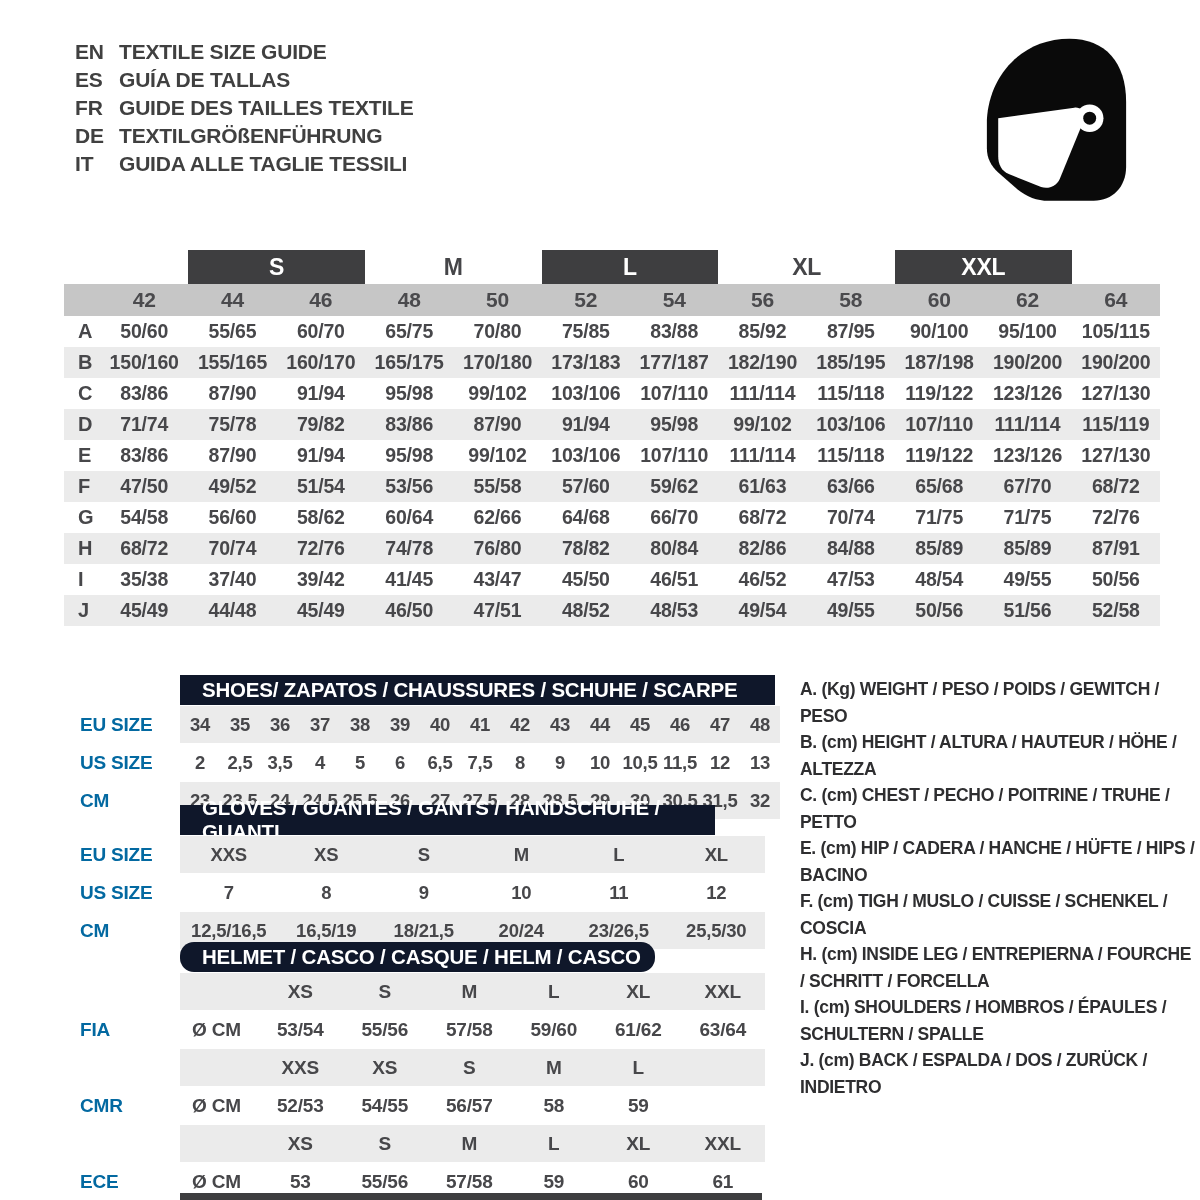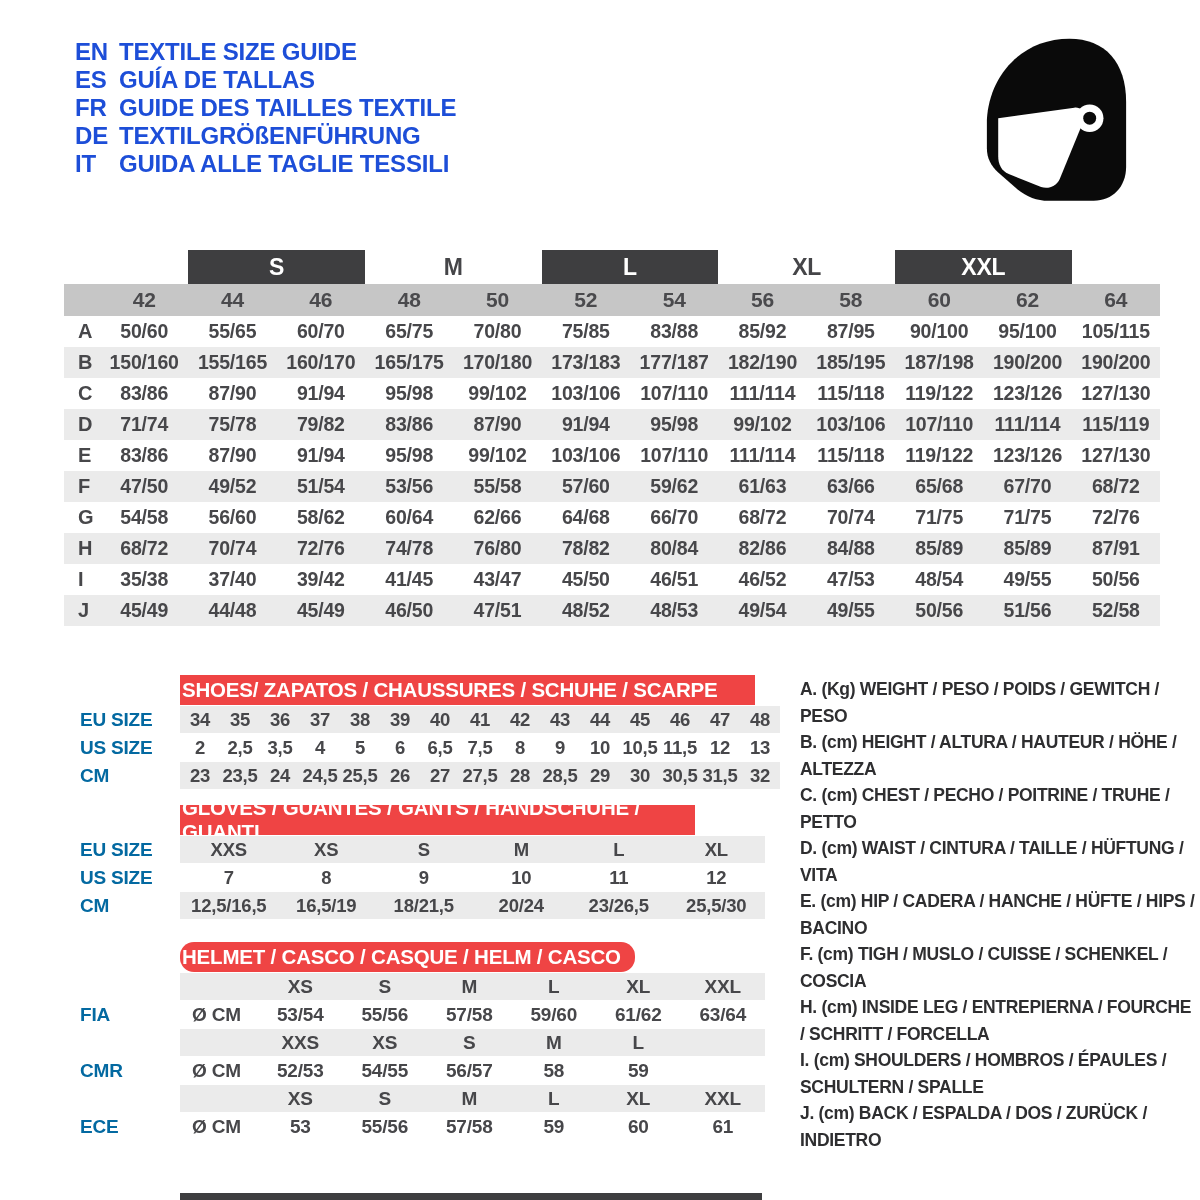--- a/index.html
+++ b/index.html
@@ -3,21 +3,21 @@
 <meta charset="utf-8">
 <style>
   html,body{margin:0;padding:0;}
   body{
     width:1200px;height:1200px;position:relative;background:#ffffff;
     font-family:"Liberation Sans","DejaVu Sans",sans-serif;
     font-weight:700;color:#454548;overflow:hidden;letter-spacing:-0.2px;
   }
   
   .lang-block{position:absolute;left:75px;top:38px;}
-  .lang-row{display:flex;font-size:24px;line-height:28px;color:#1d4ed8;}
+  .lang-row{display:flex;font-size:21px;line-height:28px;color:#404040;}
   .lang-code{width:44px;}
   
   .helmet-logo{position:absolute;left:975px;top:34px;width:163px;height:170px;}
   
   .size-table{position:absolute;left:64px;top:250px;width:1096px;}
   .grid13{display:grid;grid-template-columns:36px repeat(12,1fr);}
   .size-band{height:34px;}
   .size-band .cell{display:flex;align-items:center;justify-content:center;}
   .size-group{grid-column:span 2;display:flex;align-items:center;justify-content:center;
     font-size:23px;color:#454548;}
@@ -25,23 +25,23 @@
   .num-band{height:32px;background:#c6c6c6;}
   .num-band .cell{display:flex;align-items:center;justify-content:center;font-size:21px;color:#4a4a4d;}
   .size-row{height:31px;}
   .size-row.striped{background:#ebebeb;}
   .size-row .cell{display:flex;align-items:center;justify-content:center;font-size:19.5px;color:#47474a;white-space:nowrap;}
   .size-row .key{justify-content:flex-start;padding-left:14px;font-size:20px;}
   
   .section{position:absolute;left:80px;}
   .sec-row{display:flex;margin-bottom:1px;}
   .sec-label{width:100px;display:flex;align-items:center;font-size:19px;color:#0369a1;}
-  .sec-title{height:30px;background:#ef4444;color:#ffffff;display:flex;align-items:center;
-    padding-left:2px;font-size:20.5px;letter-spacing:-0.2px;}
-  .sec-cells{display:grid;height:27px;}
+  .sec-title{height:30px;background:#0f172a;color:#ffffff;display:flex;align-items:center;
+    padding-left:22px;font-size:20.5px;letter-spacing:-0.2px;}
+  .sec-cells{display:grid;height:37px;}
   .sec-cells .cell{display:flex;align-items:center;justify-content:center;white-space:nowrap;
     font-size:18.5px;color:#47474a;}
   .sec-cells.striped{background:#ebebeb;}
   .w600{width:600px;grid-template-columns:repeat(15,1fr);}
   .w585-6{width:585px;grid-template-columns:repeat(6,1fr);}
   .helmet-grid{width:585px;grid-template-columns:78px repeat(6,1fr);}
   .helmet-grid .cell{font-size:19px;}
   .unit-cell{justify-content:flex-start !important;padding-left:12px;}
   
   .legend{position:absolute;left:800px;top:676px;width:398px;}
@@ -453,21 +453,20 @@
           <div class="cell">61</div>
         </div>
       </div>
     </div>
 </div>
 
 <div class="legend" id="legend">
     <div class="legend-item">A. (Kg) WEIGHT / PESO / POIDS / GEWITCH / PESO</div>
     <div class="legend-item">B. (cm) HEIGHT / ALTURA / HAUTEUR / HÖHE / ALTEZZA</div>
     <div class="legend-item">C. (cm) CHEST / PECHO / POITRINE / TRUHE / PETTO</div>
-    <div class="legend-item">D. (cm) WAIST / CINTURA / TAILLE / HÜFTUNG / VITA</div>
     <div class="legend-item">E. (cm) HIP / CADERA / HANCHE / HÜFTE / HIPS / BACINO</div>
     <div class="legend-item">F. (cm) TIGH / MUSLO / CUISSE / SCHENKEL / COSCIA</div>
     <div class="legend-item">H. (cm) INSIDE LEG / ENTREPIERNA / FOURCHE / SCHRITT / FORCELLA</div>
     <div class="legend-item">I. (cm) SHOULDERS / HOMBROS / ÉPAULES / SCHULTERN / SPALLE</div>
     <div class="legend-item">J. (cm) BACK / ESPALDA / DOS / ZURÜCK / INDIETRO</div>
   </div>
 
 <div class="cropped-bar"></div>
 
 </body></html>

